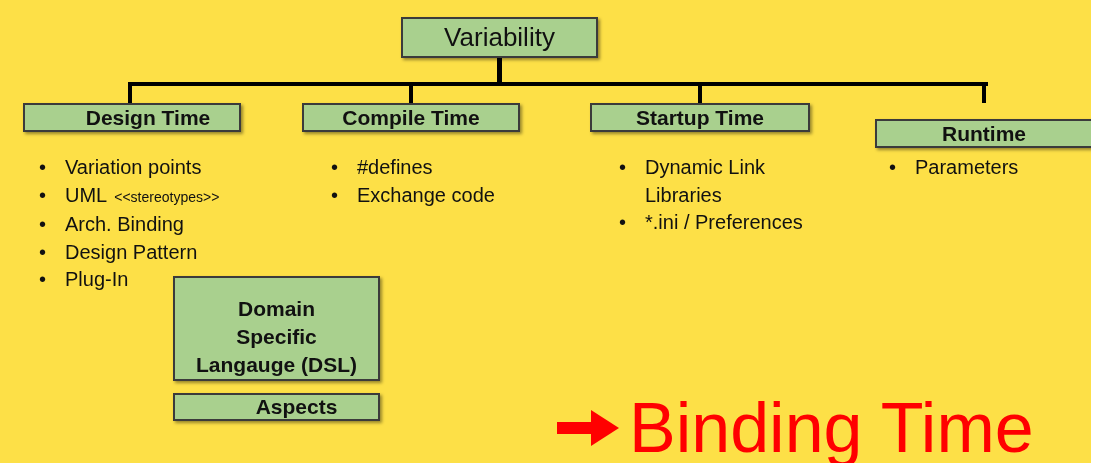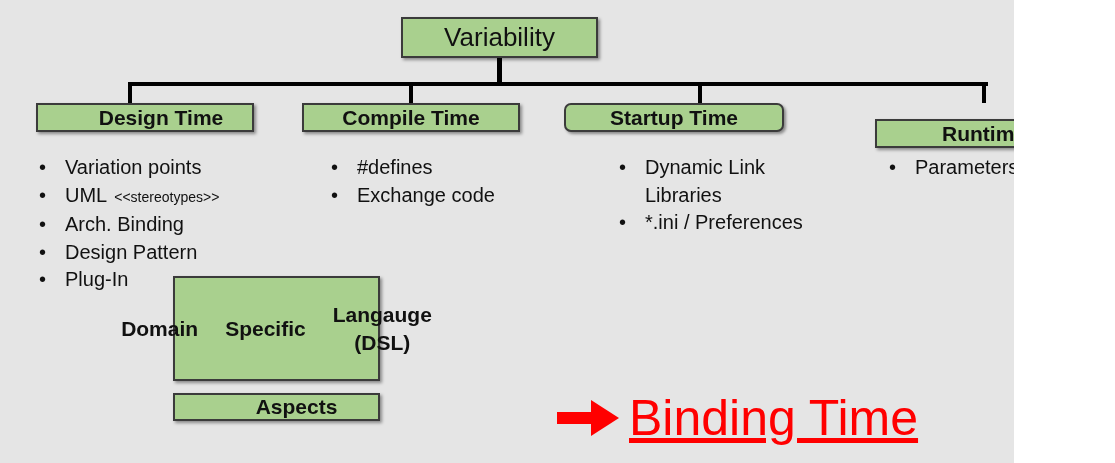--- a/index.html
+++ b/index.html
@@ -1,44 +1,44 @@
 <!DOCTYPE html>
 <html><head>
 <meta charset="utf-8">
 <style>
   html, body { margin: 0; padding: 0; background: #ffffff; }
   .stage {
     position: relative;
-    width: 1014px;
+    width: 1091px;
     height: 463px;
-    background: #e5e5e5;
+    background: #fde047;
     font-family: "Liberation Sans", sans-serif;
     overflow: hidden;
     color: #111;
   }
   .gbox {
     position: absolute;
     box-sizing: border-box;
     background: #a9d08e;
     border: 2px solid #3b3b3b;
     box-shadow: 2px 2px 3px rgba(0,0,0,0.40);
     display: flex;
     align-items: center;
     justify-content: center;
     color: #111;
   }
   .root-box  { left: 401px; top: 17px;  width: 197px; height: 41px;  font-size: 26px; }
   .head-box  { top: 103px; height: 29px; font-weight: bold; font-size: 21px; }
-  .head-design  { left: 36px;  width: 218px; padding-left: 32px; }
+  .head-design  { left: 23px;  width: 218px; padding-left: 32px; }
   .head-compile { left: 302px; width: 218px; align-items: flex-end; }
-  .head-startup { left: 564px; width: 220px; border-radius: 7px; }
+  .head-startup { left: 590px; width: 220px; }
   .head-runtime { left: 875px; width: 218px; margin-top: 16px; }
   .dsl-box {
     left: 173px; top: 276px; width: 207px; height: 105px;
-    flex-direction: row; justify-content: center; gap: 27px;
+    flex-direction: column; justify-content: flex-end;
   }
   .dsl-line { font-weight: bold; font-size: 21px; line-height: 28px; text-align: center; }
   .aspects-box { left: 173px; top: 393px; width: 207px; height: 28px; font-weight: bold; font-size: 21px; padding-left: 40px; }
 
   .line { position: absolute; background: #000; }
   .v-root  { left: 497px; top: 58px; width: 5px;   height: 26px; }
   .h-main  { left: 128px; top: 82px; width: 860px; height: 4px; }
   .drop    { top: 84px; width: 4px; height: 19px; }
   .drop-1  { left: 128px; }
   .drop-2  { left: 409px; }
@@ -53,21 +53,21 @@
   .small-suffix { font-size: 14px; margin-left: 7px; white-space: nowrap; text-align: right; }
   .list-design  { left: 30px;  top: 154px; }
   .list-compile { left: 322px; top: 154px; }
   .list-startup { left: 610px; top: 154px; }
   .list-runtime { left: 880px; top: 154px; }
 
   .annotation {
     position: absolute; left: 557px; top: 393px;
     display: flex; align-items: center; gap: 10px;
   }
-  .annotation-label { color: #ff0000; font-size: 50px; line-height: 1; white-space: nowrap; text-decoration: underline; }
+  .annotation-label { color: #ff0000; font-size: 70px; line-height: 1; white-space: nowrap; }
   .arrow-svg { display: block; }
 </style>
 </head>
 <body>
 
 <div class="stage">
 
   <div class="gbox root-box">
     <span>Variability</span>
   </div>

